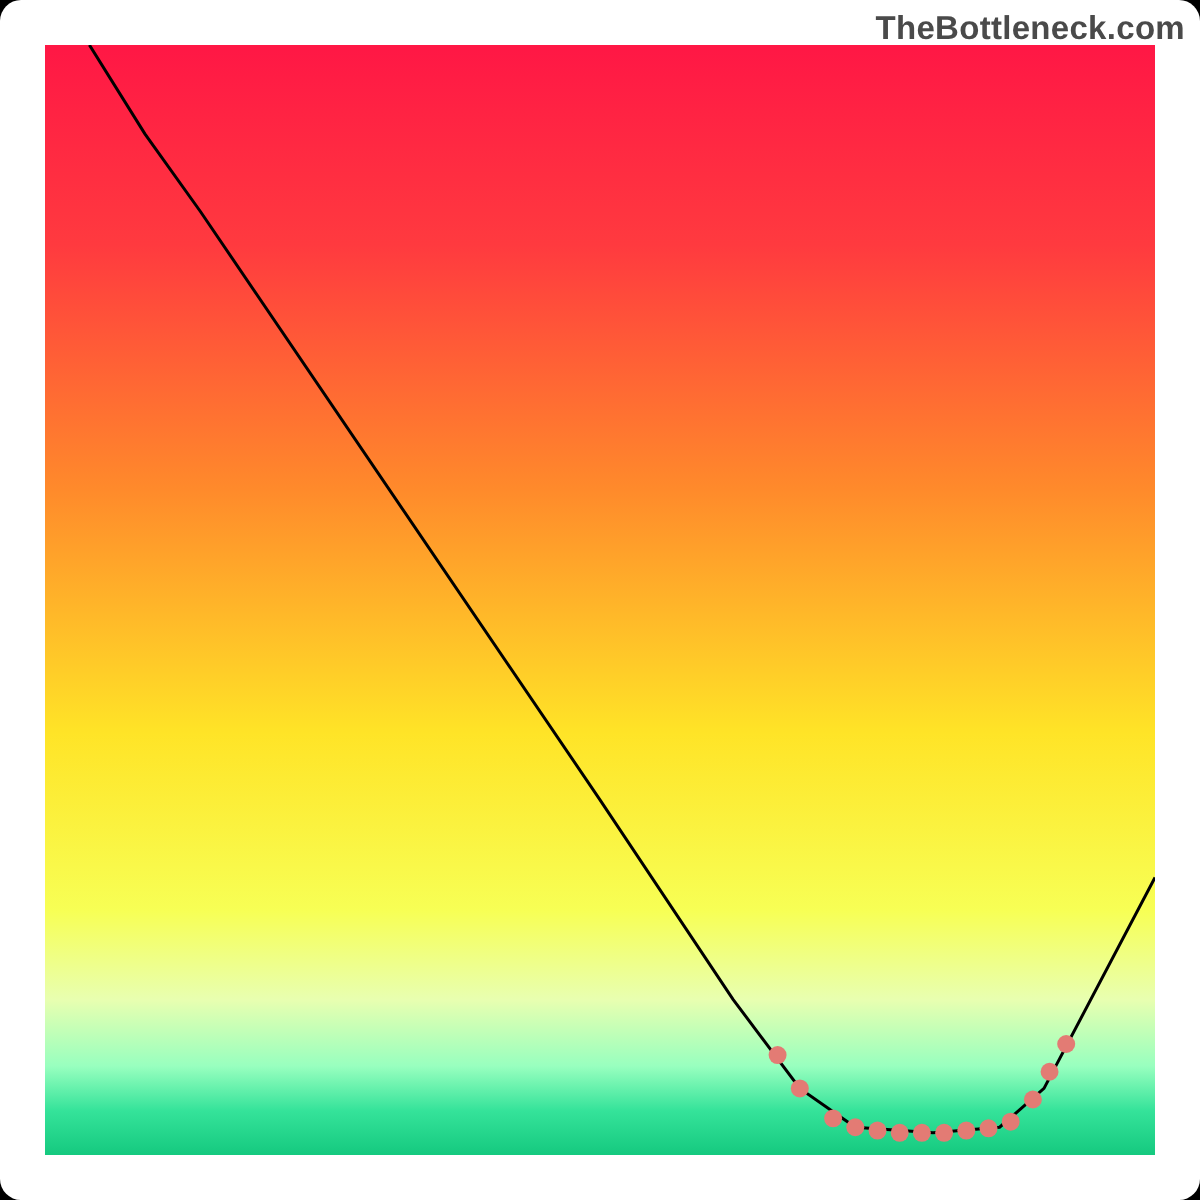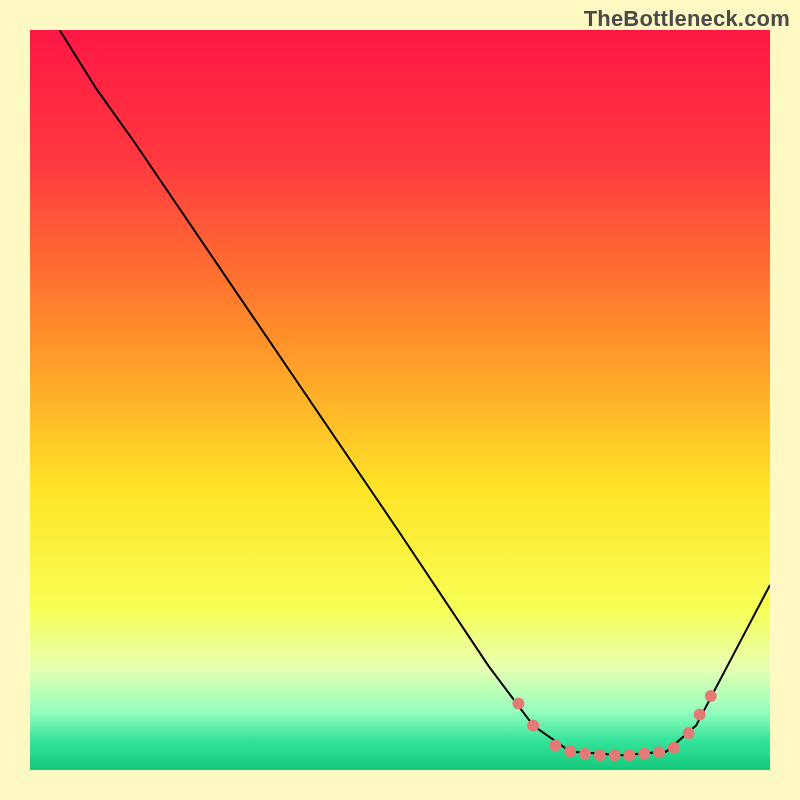--- a/index.html
+++ b/index.html
@@ -8,21 +8,22 @@
     width: 800px;
     height: 800px;
     background: #000;
     overflow: hidden;
     font-family: Arial, Helvetica, sans-serif;
   }
   .frame {
     position: relative;
     width: 800px;
     height: 800px;
-    background: #fef9c3;
+    background: #ffffff;
+    border-radius: 14px;
   }
   .plot {
     position: absolute;
     left: 30px;
     top: 30px;
     width: 740px;
     height: 740px;
   }
   .watermark {
     position: absolute;

